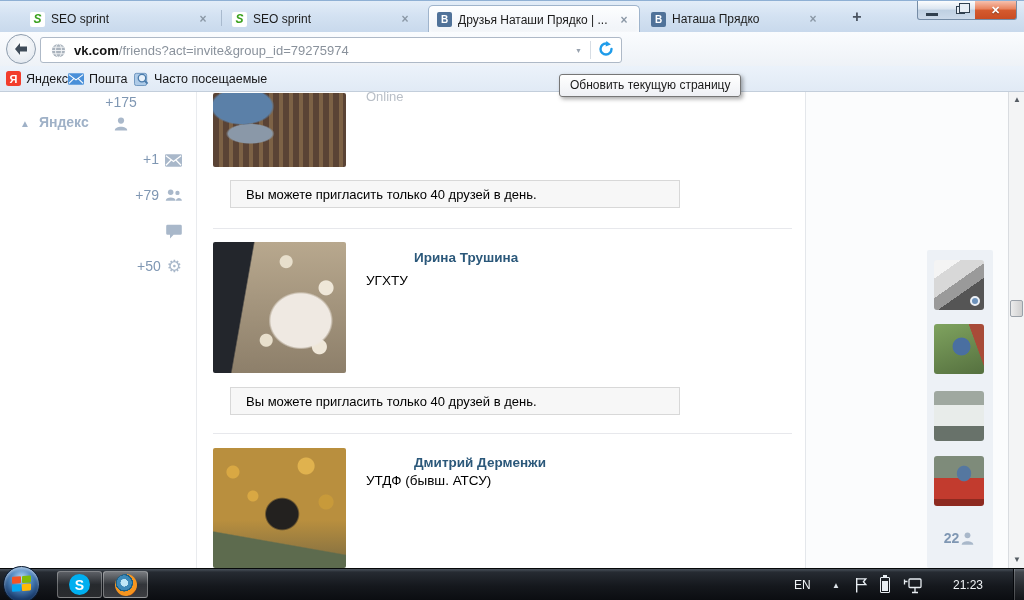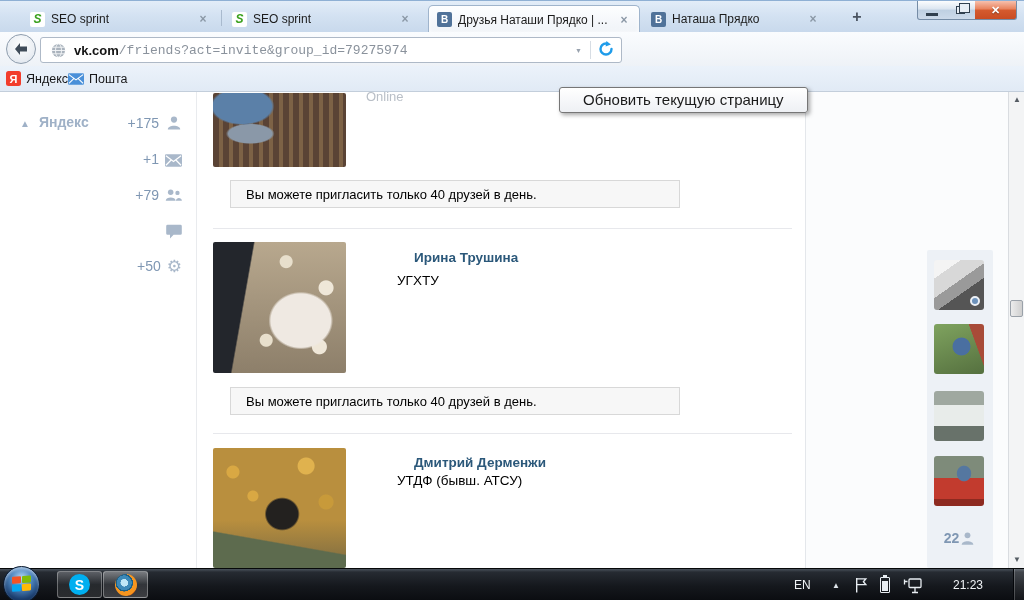--- a/index.html
+++ b/index.html
@@ -44,21 +44,21 @@
   
   .navbar { position:absolute; left:0; top:32px; width:1024px; height:34px;
     background:linear-gradient(180deg,#fafcfe,#eef2f7); }
   .backbtn { position:absolute; left:6px; top:2px; width:30px; height:30px; border-radius:50%;
     border:1px solid #8e9dad; background:radial-gradient(circle at 50% 35%,#fdfefe,#e7ecf2 70%,#d6dde6);
     display:flex; align-items:center; justify-content:center; z-index:3; cursor:pointer; }
   .urlbar { position:absolute; left:40px; top:5px; width:582px; height:26px; background:#fff;
     border:1px solid #aeb9c7; border-radius:3px; display:flex; align-items:center; font-size:13px; }
   .urlbar .globe { margin:0 8px 0 10px; }
   .url-domain { color:#141414; font-weight:bold; }
-  .url-path { color:#8a929c; flex:1; overflow:hidden; white-space:nowrap;font-family:Liberation Mono, monospace; }
+  .url-path { color:#8a929c; flex:1; overflow:hidden; white-space:nowrap; }
   .url-caret { color:#98a2ae; font-size:7px; padding:0 8px; cursor:pointer; }
   .url-div { width:1px; height:18px; background:#d7dde4; }
   .reloadbtn { width:30px; text-align:center; cursor:pointer; }
   .searchbox { position:absolute; left:632px; top:5px; width:133px; height:26px; background:#fff;
     border:1px solid #aeb9c7; border-radius:3px; display:flex; align-items:center; }
   .searchbox input { border:none; outline:none; width:90px; font-size:13px;
     font-family:"Liberation Sans",sans-serif; color:#333; background:transparent; }
   .searchbox input::placeholder { color:#8a929c; font-style:italic; }
   .tool-ic { position:absolute; top:40px; width:24px; height:24px; display:flex;
     align-items:center; justify-content:center; cursor:pointer; }
@@ -86,21 +86,21 @@
   .totop .arr { font-size:10px; margin-right:9px; }
   .counter-row { position:absolute; left:60px; width:122px; height:18px; display:flex;
     justify-content:flex-end; align-items:center; gap:6px; cursor:pointer; }
   .counter-row .cnt { color:#7f97b3; font-size:14px; }
   .vk-ic { width:17px; height:16px; display:flex; align-items:flex-end; justify-content:center; }
   .vk-ic svg { fill:#a9b8ca; }
   .gear-glyph { color:#a9b8ca; font-size:17px; line-height:15px; }
 
   .photo { position:absolute; left:213px; width:133px; border-radius:2px; }
   .friend-name { position:absolute; left:366px; color:#2b587a; font-size:13.5px; font-weight:bold; cursor:pointer;padding-left:48px; }
-  .friend-detail { position:absolute; left:366px; color:#000; font-size:13.5px;margin-left:31px; }
+  .friend-detail { position:absolute; left:366px; color:#000; font-size:13.5px; }
   .online { position:absolute; left:366px; top:-3px; color:#b9bfc7; font-size:13px; }
   .limitbox { position:absolute; left:230px; width:450px; height:28px; background:#f7f7f7;
     border:1px solid #d8d8d8; display:flex; align-items:center; padding-left:15px;
     font-size:13px; color:#000; }
   .sep { position:absolute; left:213px; width:579px; height:1px; background:#e7e8ec; }
 
   
   .invpanel { position:absolute; left:927px; top:158px; width:66px; height:318px;
     background:#edf1f6; border-radius:2px; }
   .inv-photo { position:absolute; left:7px; width:50px; height:50px; border-radius:3px; cursor:pointer; }
@@ -112,23 +112,23 @@
   
   .sbar { position:absolute; left:1008px; top:0; width:16px; height:476px; background:#f3f4f5;
     border-left:1px solid #d9dce0; }
   .sbar .a { position:absolute; left:0; width:16px; text-align:center; color:#555c63;
     font-size:8px; cursor:pointer; }
   .sbar .thumb { position:absolute; left:1px; top:208px; width:13px; height:17px;
     background:linear-gradient(90deg,#ececec,#cfcfcf); border:1px solid #9aa1a9;
     border-radius:2px; cursor:pointer; }
 
   
-  .tooltip { position:absolute; left:559px; top:87px; padding:3px 23px 4px;
+  .tooltip { position:absolute; left:559px; top:74px; padding:3px 10px 4px;
     background:linear-gradient(180deg,#ffffff,#eef0f4); border:1px solid #767676; border-radius:3px;
-    box-shadow:2px 2px 4px rgba(0,0,0,.35); font-size:15px; color:#1a1a1a; z-index:40; white-space:nowrap; }
+    box-shadow:2px 2px 4px rgba(0,0,0,.35); font-size:12px; color:#1a1a1a; z-index:40; white-space:nowrap; }
 
   
   .taskbar { position:absolute; left:0; top:568px; width:1024px; height:32px;
     background:linear-gradient(180deg,#4a525c 0%,#262b32 10%,#15181d 55%,#0b0d11 100%);
     border-top:1px solid #060809; }
   .orb { position:absolute; left:3px; top:-3px; width:37px; height:37px; border-radius:50%;
     background:radial-gradient(circle at 50% 32%,#b7d9f5 0%,#4e86c0 35%,#1b3e6e 70%,#0a1b38 100%);
     border:1px solid #0c1a2e; box-shadow:inset 0 2px 3px rgba(255,255,255,.55); cursor:pointer; z-index:5; }
   .winflag { position:absolute; left:8px; top:9px; width:20px; height:17px; transform:skewY(-4deg); }
   .winflag i { position:absolute; width:9px; height:7px; border-radius:1px; }
@@ -308,31 +308,41 @@
     </div>
     <div class="bm" style="left:64px;">
       <span class="bm-ic">
         <svg width="16" height="12" viewBox="0 0 18 13">
           <rect width="18" height="13" rx="1.5" fill="#4a90d9"></rect>
           <path d="M1 1.5 L9 7.5 L17 1.5 M1 11.5 L6.5 6 M17 11.5 L11.5 6" stroke="#fff" stroke-width="1.2" fill="none"></path>
         </svg>
       </span>
       <span>Пошта</span>
     </div>
+    <div class="bm" style="left:129px;">
+      <span class="bm-ic">
+        <svg width="15" height="15" viewBox="0 0 16 16">
+          <rect width="13" height="13" x="0.5" y="2.5" rx="2" fill="#aecbe8" stroke="#6b93bd" stroke-width="1"></rect>
+          <circle cx="8.5" cy="7.5" r="4" fill="#e8f1fa" stroke="#4a7bab" stroke-width="1.4"></circle>
+          <line x1="11.5" y1="10.5" x2="14.5" y2="13.5" stroke="#4a7bab" stroke-width="2"></line>
+        </svg>
+      </span>
+      <span>Часто посещаемые</span>
+    </div>
   </div>
 
   <div class="content">
     <div class="right-zone"></div>
     <div class="v-line-left"></div>
     <div class="v-line-right"></div>
 
     <div class="totop">
       <span class="arr">▲</span><span>Яндекс</span>
     </div>
-    <div class="counter-row" style="top:22px;">
+    <div class="counter-row" style="top:22px;flex-direction:column;">
       <span class="cnt">+175</span>
       <span class="vk-ic">
         <svg width="16" height="16" viewBox="0 0 16 16">
             <circle cx="8" cy="4.6" r="3.1"></circle>
             <path d="M1.8 14.6c0-5 12.4-5 12.4 0z"></path>
           </svg>
       </span>
     </div>
     <div class="counter-row" style="top:58px;">
       <span class="cnt">+1</span>

